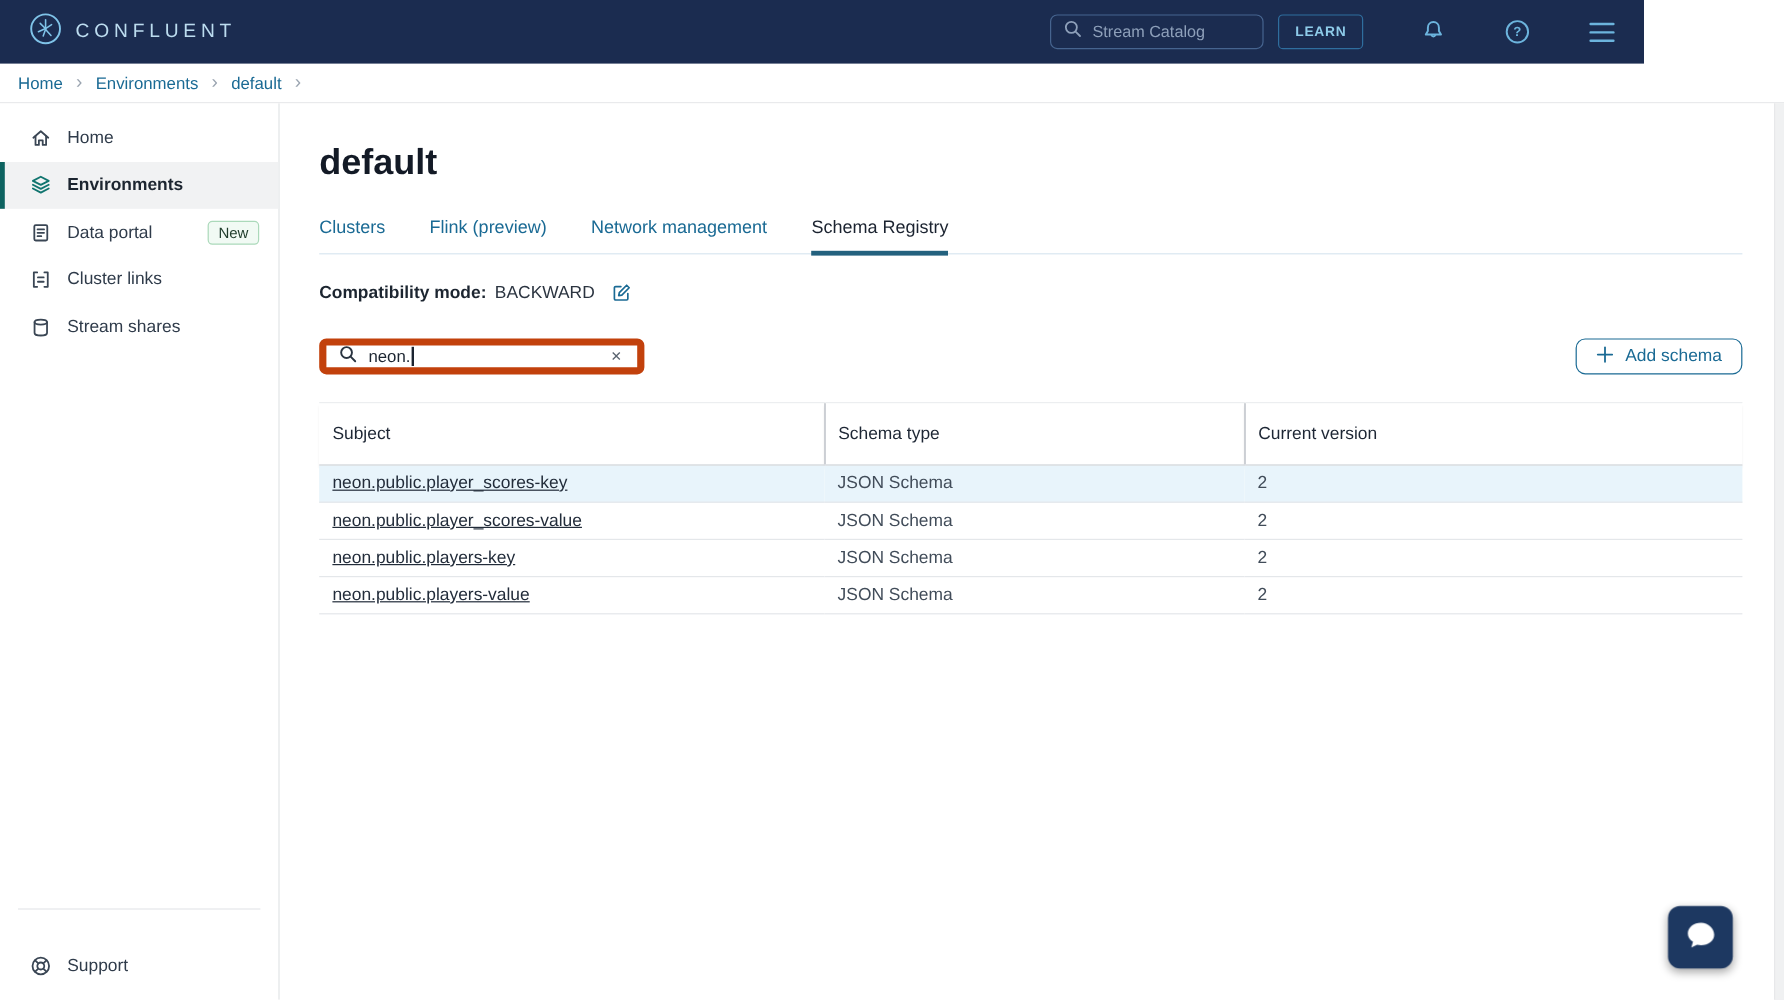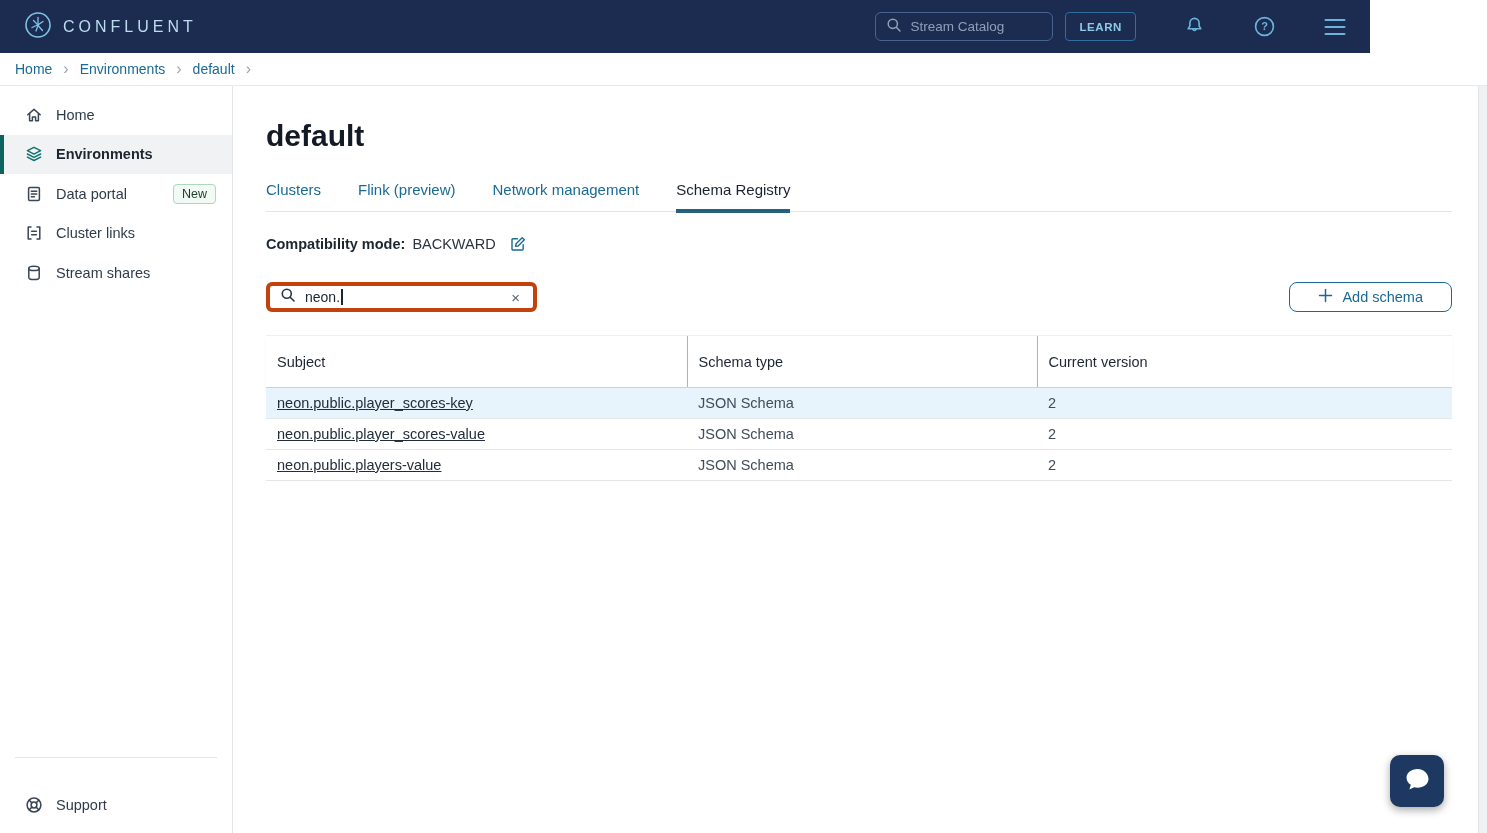--- a/index.html
+++ b/index.html
@@ -50,26 +50,26 @@
     text-decoration:none; cursor:pointer; }
   .tab.active { color:#1b2330; font-weight:500; cursor:default; }
   .tab.active::after { content:""; position:absolute; left:0; bottom:-2px; width:100%;
     height:4px; background:#23617e; }
 
   .compat-row { margin-top:24px; display:flex; align-items:flex-end; gap:7px; font-size:14.5px; color:#2b3440; }
   .compat-label { font-weight:bold; color:#1c2530; }
   .edit-icon { color:#1a6a94; margin-left:7px; cursor:pointer; display:flex; }
 
   .toolbar { margin-top:30px; display:flex; align-items:center; justify-content:space-between; }
-  .search-box { width:271px; height:30px; border:4px solid #c2410c; border-radius:6px;
+  .search-box { width:271px; height:30px; border:6px solid #c2410c; border-radius:6px;
     display:flex; align-items:center; padding:0 10px; background:#fff; cursor:text; }
   .search-box .sv { font-size:14px; color:#1b2430; margin-left:9px; }
   .caret { display:inline-block; width:1.5px; height:16px; background:#1b2430; margin-left:1px; }
   .clear-x { margin-left:auto; color:#5a6470; font-size:15px; cursor:pointer; padding:0 3px; }
-  .add-btn { display:flex; align-items:center; gap:9px; height:30px; padding:0 28px;
+  .add-btn { display:flex; align-items:center; gap:9px; height:30px; padding:0 16px;
     background:#fff; border:1px solid #1a6a94; border-radius:8px; color:#1a6a94;
     font-size:14.5px; cursor:pointer; font-family:"Liberation Sans",sans-serif; }
 
   
   table.schema-table { margin-top:23px; width:1186px; border-collapse:collapse; table-layout:fixed; }
   .schema-table th { height:52px; text-align:left; font-weight:400; font-size:14.5px;
     color:#1d2634; padding-left:11px; border-top:1px solid #eceef0;
     border-bottom:1px solid #cdd2d7; box-shadow:0 2px 2px rgba(0,0,0,0.06); }
   .schema-table th + th { border-left:1px solid #aeb4bb; }
   .schema-table td { height:31px; font-size:14.5px; color:#414c59; padding-left:11px;
@@ -275,20 +275,25 @@
         <td><a class="subject-link">neon.public.player_scores-key</a></td>
         <td>JSON Schema</td>
         <td>2</td>
       </tr>
       <tr>
         <td><a class="subject-link">neon.public.player_scores-value</a></td>
         <td>JSON Schema</td>
         <td>2</td>
       </tr>
       <tr>
+        <td><a class="subject-link">neon.public.players-key</a></td>
+        <td>JSON Schema</td>
+        <td>2</td>
+      </tr>
+      <tr>
         <td><a class="subject-link">neon.public.players-value</a></td>
         <td>JSON Schema</td>
         <td>2</td>
       </tr>
     </tbody>
   </table>
 </div>
 
 <div class="scroll-track"></div>
 

